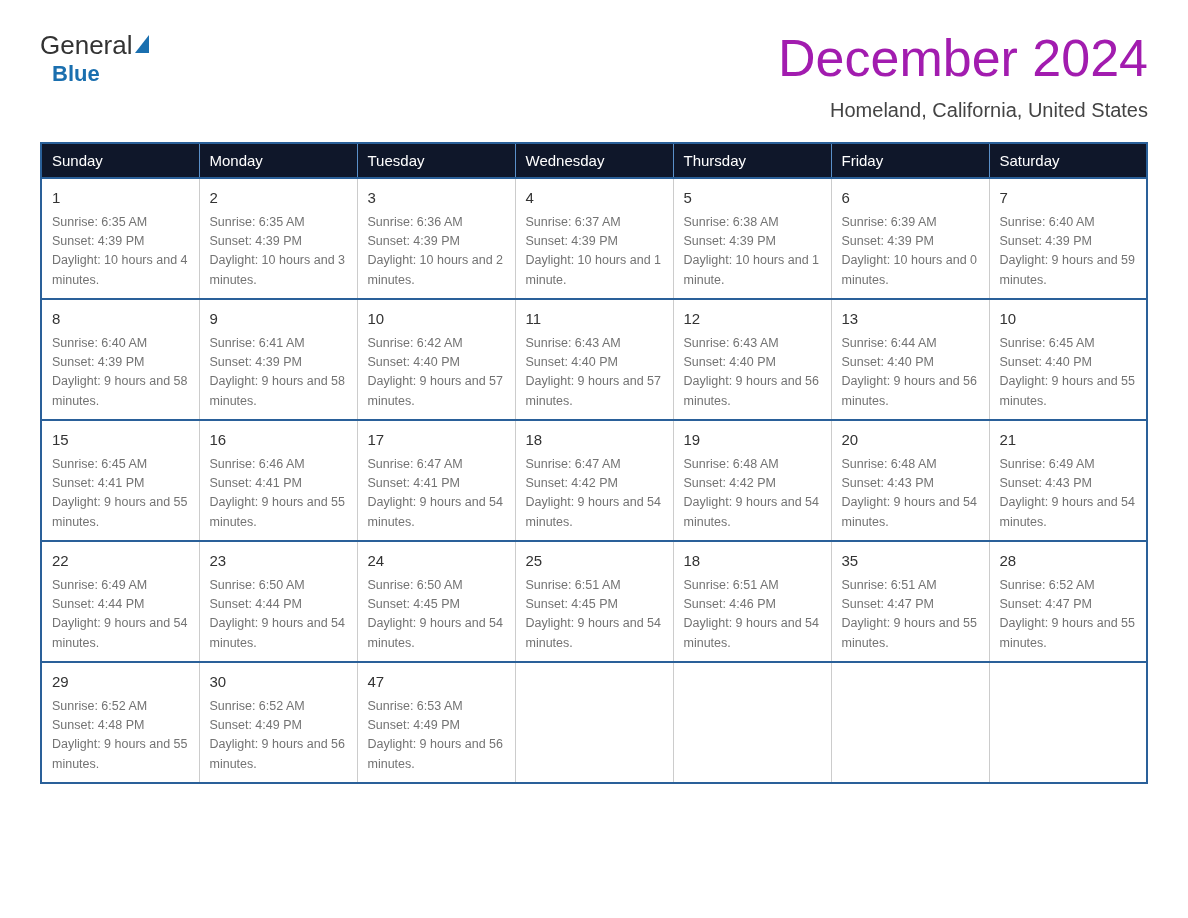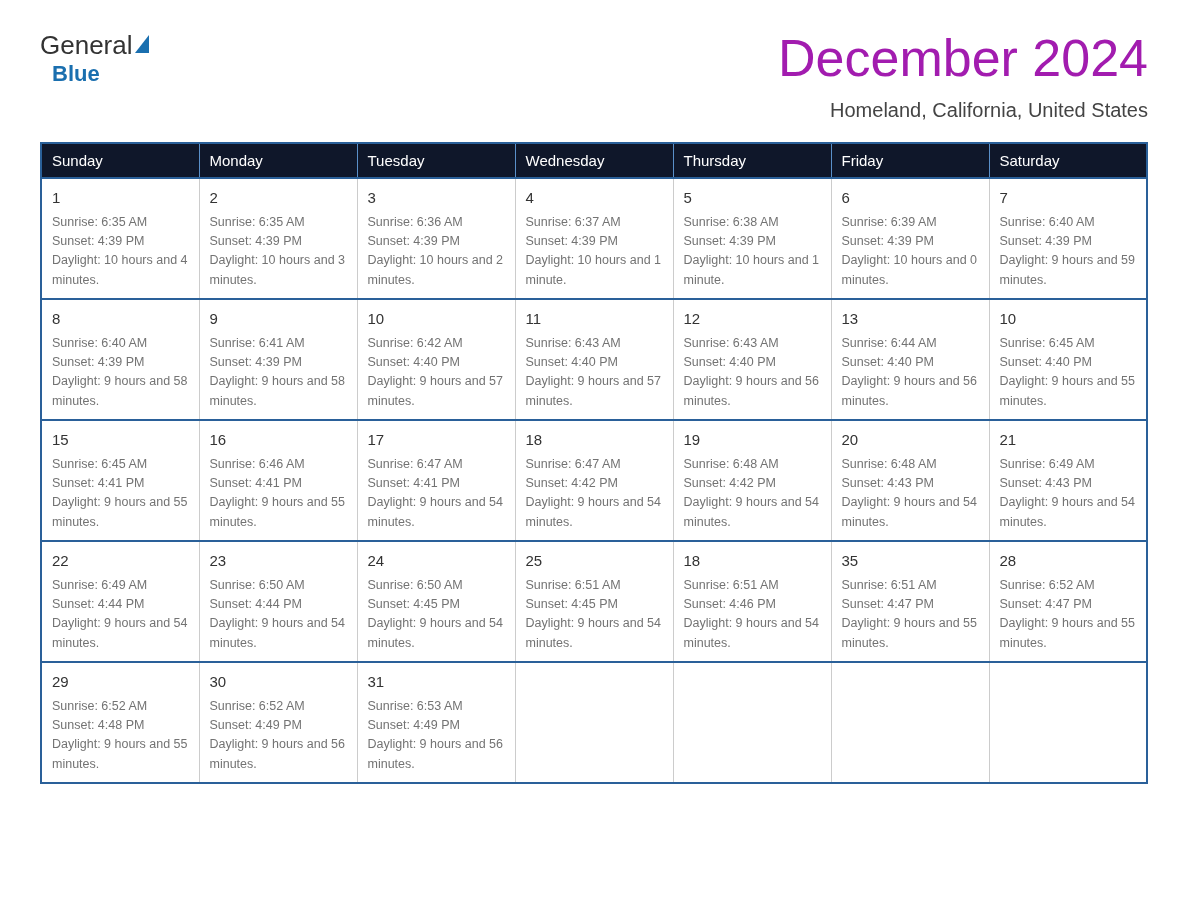--- a/index.html
+++ b/index.html
@@ -268,21 +268,21 @@
       <tr>
         <td>
           <span class="day-number">29</span>
           <div class="day-info">Sunrise: 6:52 AM<br>Sunset: 4:48 PM<br>Daylight: 9 hours and 55 minutes.</div>
         </td>
         <td>
           <span class="day-number">30</span>
           <div class="day-info">Sunrise: 6:52 AM<br>Sunset: 4:49 PM<br>Daylight: 9 hours and 56 minutes.</div>
         </td>
         <td>
-          <span class="day-number">31</span>
+          <span class="day-number">47</span>
           <div class="day-info">Sunrise: 6:53 AM<br>Sunset: 4:49 PM<br>Daylight: 9 hours and 56 minutes.</div>
         </td>
         <td></td>
         <td></td>
         <td></td>
         <td></td>
       </tr>
     </tbody>
 </table>
 

